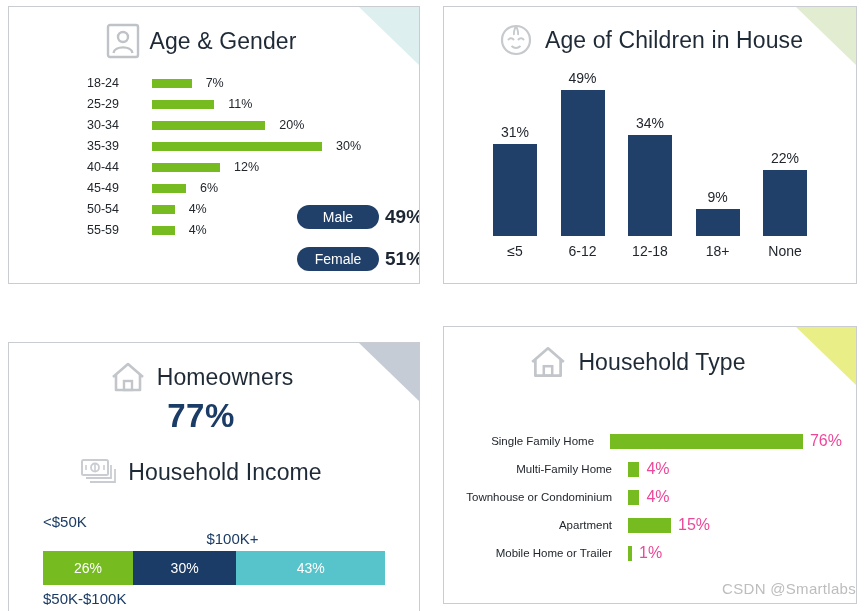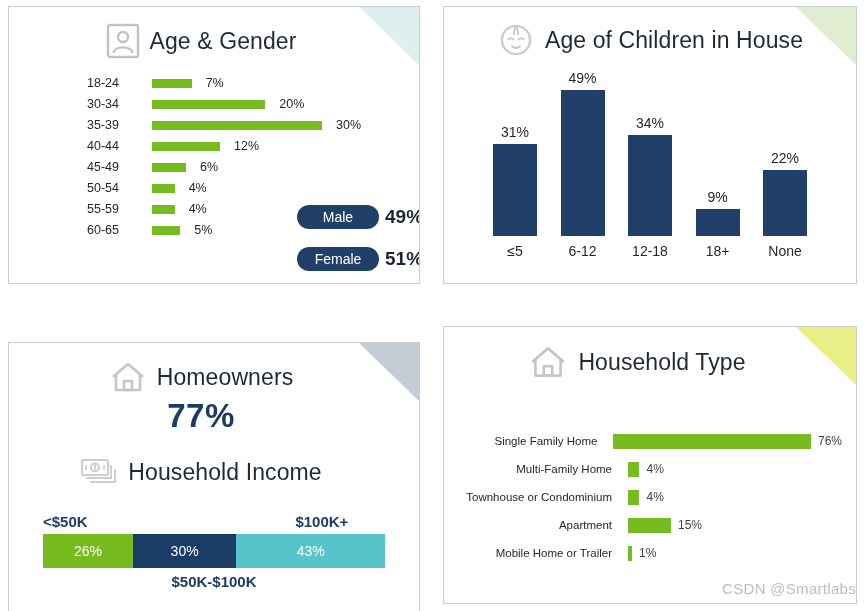--- a/index.html
+++ b/index.html
@@ -169,22 +169,23 @@
   .income-wrap {
     position: absolute;
     left: 34px;
     right: 34px;
     top: 170px;
   }
   .income-top-labels,
   .income-bot-labels {
     display: flex;
     font-size: 15px;
-    font-weight: bold;
+    font-weight: normal;
     color: #1b3c66;
+    flex-direction: column;
   }
   .income-top-labels { margin-bottom: 4px; }
   .income-bot-labels { margin-top: 5px; justify-content: center; }
   .inc-lab-left  { text-align: left; }
   .inc-lab-right { text-align: right; }
   .income-bar {
     display: flex;
     height: 34px;
     width: 100%;
   }
@@ -213,22 +214,22 @@
     font-size: 11.5px;
     color: #22272e;
     padding-right: 16px;
     white-space: nowrap;
   }
   .htype-bar {
     height: 15px;
     background: #76bc21;
   }
   .htype-val {
-    font-size: 12px;
-    color: #404040;
+    font-size: 16px;
+    color: #ec4899;
     margin-left: 7px;
     white-space: nowrap;
   }
 
   .watermark {
     position: absolute;
     right: 0;
     bottom: 6px;
     font-size: 15px;
     color: #bdbdbd;
@@ -257,20 +258,25 @@
       <span class="head-title">Age &amp; Gender</span>
     </div>
 
     <div class="age-rows" id="age-rows">
         <div class="age-row">
           <span class="age-label">18-24</span>
           <span class="age-bar" style="width: 39.6667px; background: rgb(118, 188, 33);"></span>
           <span class="age-val">7%</span>
         </div>
         <div class="age-row">
+          <span class="age-label">25-29</span>
+          <span class="age-bar" style="width: 62.3333px; background: rgb(118, 188, 33);"></span>
+          <span class="age-val">11%</span>
+        </div>
+        <div class="age-row">
           <span class="age-label">30-34</span>
           <span class="age-bar" style="width: 113.333px; background: rgb(118, 188, 33);"></span>
           <span class="age-val">20%</span>
         </div>
         <div class="age-row">
           <span class="age-label">35-39</span>
           <span class="age-bar" style="width: 170px; background: rgb(118, 188, 33);"></span>
           <span class="age-val">30%</span>
         </div>
         <div class="age-row">
@@ -285,25 +291,20 @@
         </div>
         <div class="age-row">
           <span class="age-label">50-54</span>
           <span class="age-bar" style="width: 22.6667px; background: rgb(118, 188, 33);"></span>
           <span class="age-val">4%</span>
         </div>
         <div class="age-row">
           <span class="age-label">55-59</span>
           <span class="age-bar" style="width: 22.6667px; background: rgb(118, 188, 33);"></span>
           <span class="age-val">4%</span>
-        </div>
-        <div class="age-row">
-          <span class="age-label">60-65</span>
-          <span class="age-bar" style="width: 28.3333px; background: rgb(118, 188, 33);"></span>
-          <span class="age-val">5%</span>
         </div>
       </div>
 
     <div class="gender-block">
       <div class="gender-row">
         <span class="pill">Male</span>
         <span class="gender-pct">49%</span>
       </div>
       <div class="gender-row">
         <span class="pill">Female</span>

